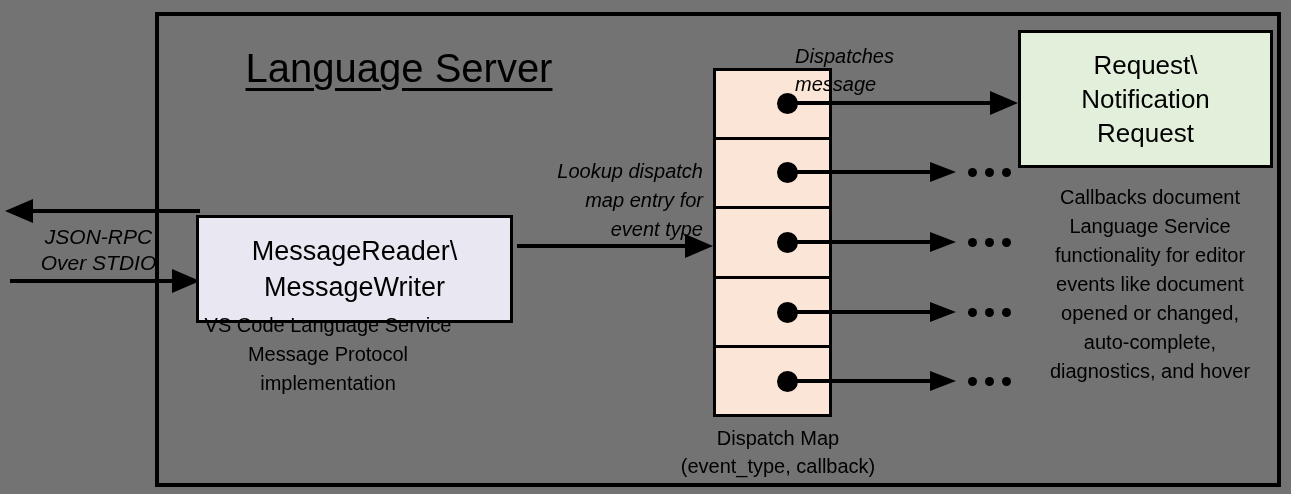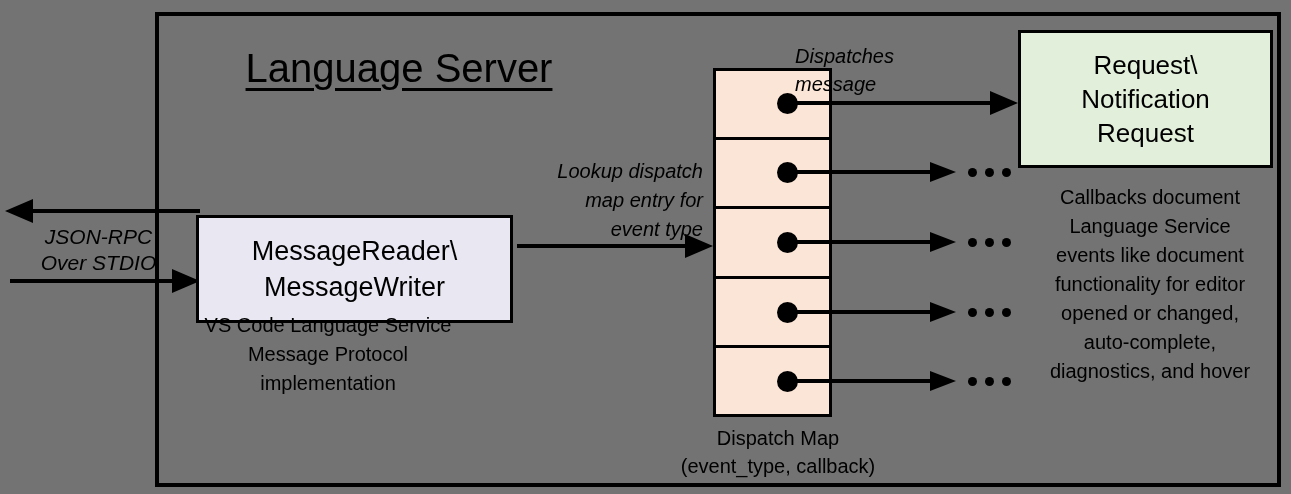--- a/index.html
+++ b/index.html
@@ -209,20 +209,20 @@
 
   <div class="abs callback-box">
     <div>Request\</div>
     <div>Notification</div>
     <div>Request</div>
   </div>
 
   <div class="abs callback-caption">
     <div>Callbacks document</div>
     <div>Language Service</div>
+    <div>functionality for editor</div>
     <div>events like document</div>
-    <div>functionality for editor</div>
     <div>opened or changed,</div>
     <div>auto-complete,</div>
     <div>diagnostics, and hover</div>
   </div>
 
 </div>
 
 </body></html>

